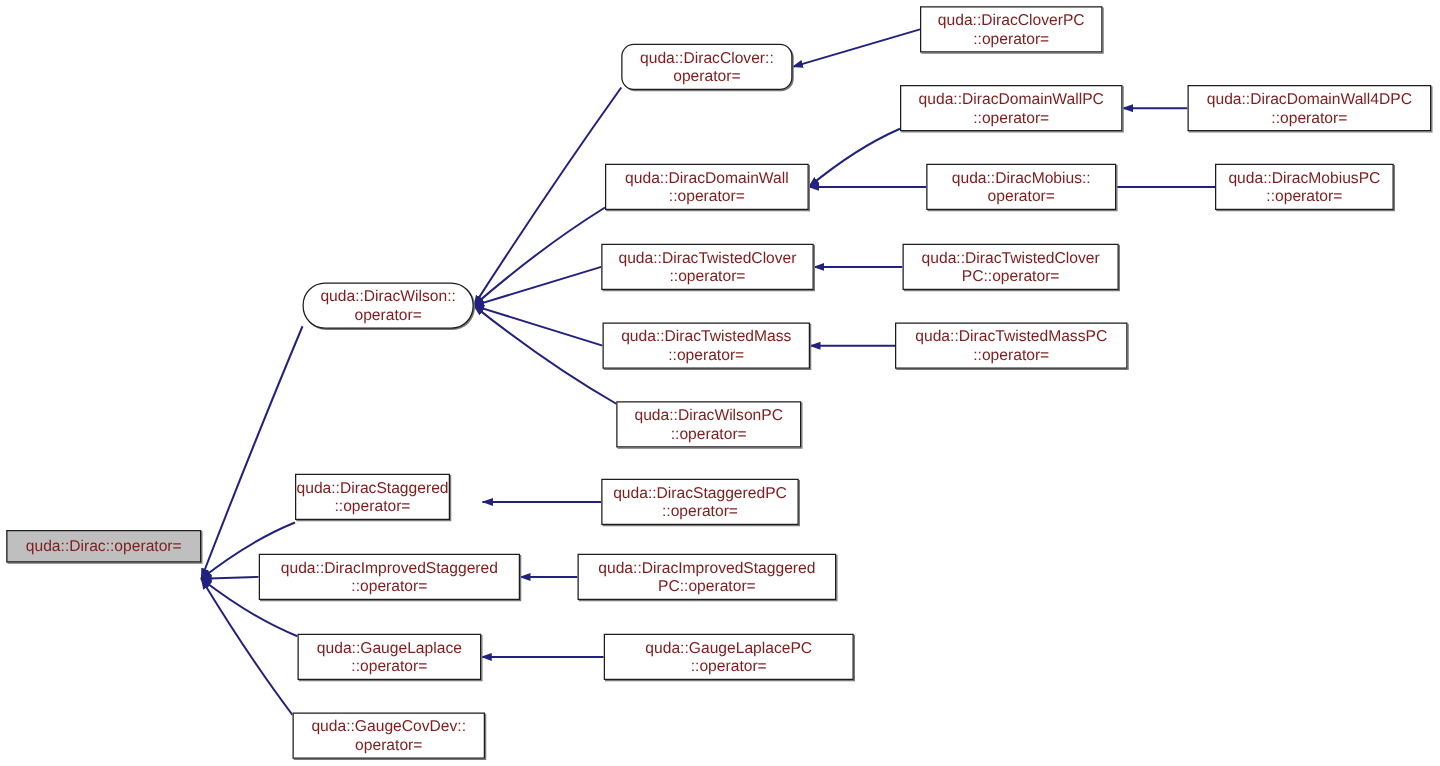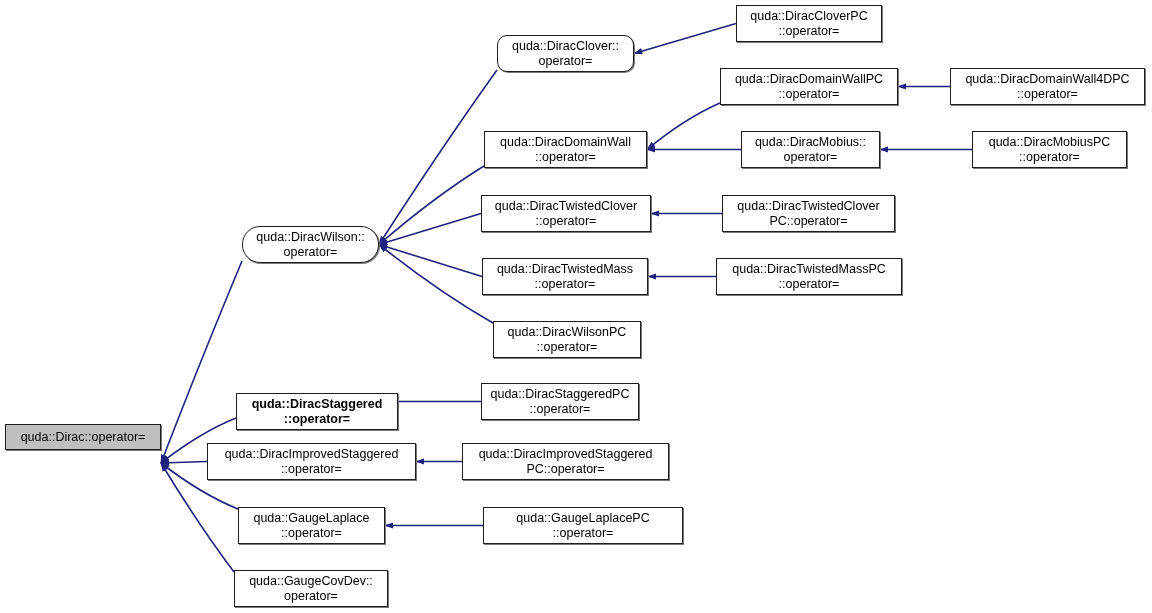--- a/index.html
+++ b/index.html
@@ -21,21 +21,21 @@
     top: 0;
     width: 1152px;
     height: 613px;
     pointer-events: none;
   }
   .node {
     position: absolute;
     box-sizing: border-box;
     border: 1px solid #1d1d1d;
     background: #ffffff;
-    color: #000000;
+    color: #7f1d1d;
     font-size: 12.5px;
     line-height: 15px;
     text-align: center;
     display: flex;
     align-items: center;
     justify-content: center;
     padding: 12px 3px;
     white-space: pre-line;
     z-index: 2;
     box-shadow: 1px 1px 0 0 #7a7a7a;
@@ -85,35 +85,35 @@
       <div class="node" style="left: 497px; top: 35px; width: 137px; height: 37px; border-radius: 10px;">quda::DiracClover::
 operator=</div>
       <div class="node" style="left: 736px; top: 5px; width: 146px; height: 37px;">quda::DiracCloverPC
 ::operator=</div>
       <div class="node" style="left: 484px; top: 131px; width: 163px; height: 37px;">quda::DiracDomainWall
 ::operator=</div>
       <div class="node" style="left: 720px; top: 68px; width: 178px; height: 37px;">quda::DiracDomainWallPC
 ::operator=</div>
       <div class="node" style="left: 950px; top: 68px; width: 195px; height: 37px;">quda::DiracDomainWall4DPC
 ::operator=</div>
-      <div class="node" style="left: 741px; top: 131px; width: 139px; height: 37px;">quda::DiracMobius::
+      <div class="node" style="left: 741px; top: 131px; width: 152px; height: 37px;">quda::DiracMobius::
 operator=</div>
-      <div class="node" style="left: 972px; top: 131px; width: 155px; height: 37px;">quda::DiracMobiusPC
+      <div class="node" style="left: 972px; top: 131px; width: 143px; height: 37px;">quda::DiracMobiusPC
 ::operator=</div>
       <div class="node" style="left: 481px; top: 195px; width: 170px; height: 37px;">quda::DiracTwistedClover
 ::operator=</div>
       <div class="node" style="left: 722px; top: 195px; width: 173px; height: 37px;">quda::DiracTwistedClover
 PC::operator=</div>
       <div class="node" style="left: 482px; top: 258px; width: 166px; height: 37px;">quda::DiracTwistedMass
 ::operator=</div>
       <div class="node" style="left: 716px; top: 258px; width: 186px; height: 37px;">quda::DiracTwistedMassPC
 ::operator=</div>
       <div class="node" style="left: 493px; top: 321px; width: 148px; height: 37px;">quda::DiracWilsonPC
 ::operator=</div>
-      <div class="node" style="left: 236px; top: 393px; width: 162px; height: 37px; font-weight: bold;">quda::DiracStaggered
+      <div class="node" style="left: 236px; top: 379px; width: 124px; height: 37px;">quda::DiracStaggered
 ::operator=</div>
       <div class="node" style="left: 481px; top: 383px; width: 158px; height: 37px;">quda::DiracStaggeredPC
 ::operator=</div>
       <div class="node" style="left: 207px; top: 443px; width: 209px; height: 37px;">quda::DiracImprovedStaggered
 ::operator=</div>
       <div class="node" style="left: 462px; top: 443px; width: 207px; height: 37px;">quda::DiracImprovedStaggered
 PC::operator=</div>
       <div class="node" style="left: 238px; top: 507px; width: 147px; height: 37px;">quda::GaugeLaplace
 ::operator=</div>
       <div class="node" style="left: 483px; top: 507px; width: 200px; height: 37px;">quda::GaugeLaplacePC

